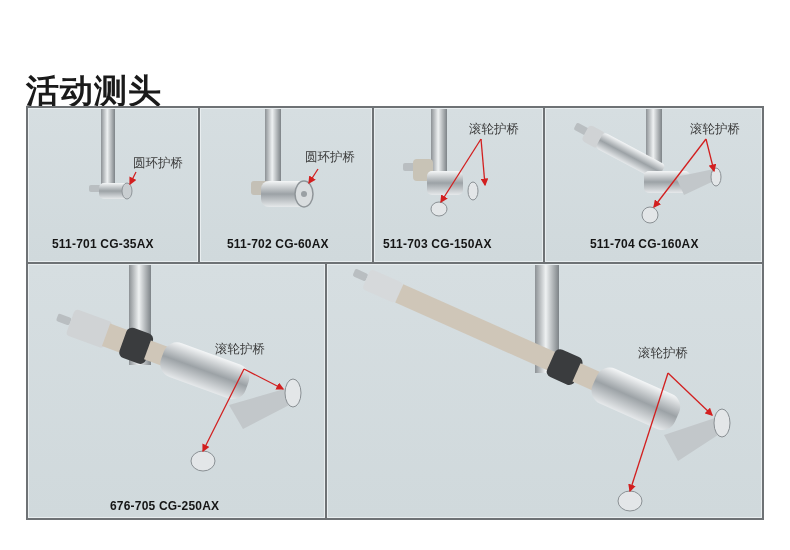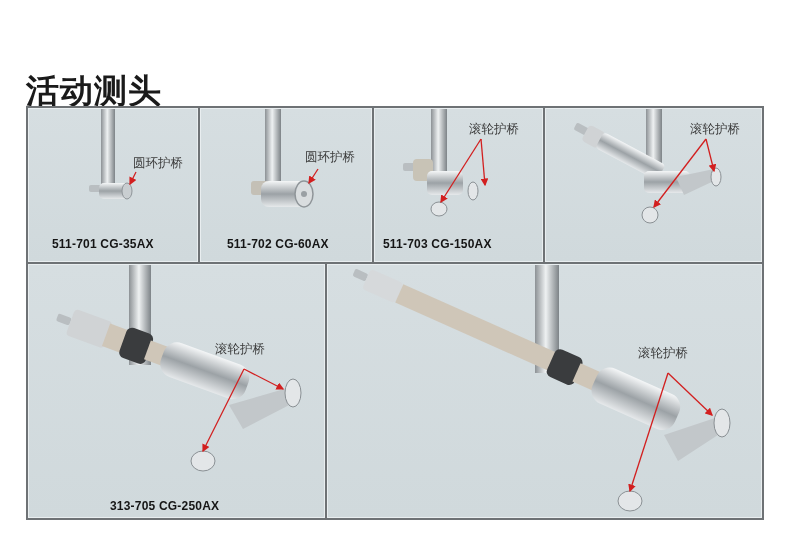--- a/index.html
+++ b/index.html
@@ -90,20 +90,21 @@
       <rect x="50" y="26" width="70" height="18" rx="4" fill="url(#chrome)"></rect>
     </g>
     <rect x="98" y="62" width="46" height="22" rx="5" fill="url(#chrome)"></rect>
     <polygon points="130,68 168,60 172,70 138,86" fill="#c2c7ca"></polygon>
     <ellipse cx="170" cy="68" rx="5" ry="9" fill="#e3e6e8" stroke="#8a9094"></ellipse>
     <ellipse cx="104" cy="106" rx="8" ry="8" fill="#e3e6e8" stroke="#8a9094"></ellipse>
     <line x1="160" y1="30" x2="108" y2="98" stroke="#d21f1f" stroke-width="1.3" marker-end="url(#ah)"></line>
     <line x1="160" y1="30" x2="168" y2="62" stroke="#d21f1f" stroke-width="1.3" marker-end="url(#ah)"></line>
   </svg>
   <div class="callout" style="left:144px;top:12px;">滚轮护桥</div>
+  <div class="model" style="left:44px;top:128px;">511-704  CG-160AX</div>
 </div>
 
 <div class="hline" style="left:28px;top:262px;width:734px;"></div>
 
 <div class="panel" style="left:28px;top:264px;width:297px;height:254px;">
   <svg width="297" height="254">
     <rect x="100" y="0" width="22" height="100" fill="url(#rod)"></rect>
     <g transform="rotate(20 60 70)">
       <rect x="24" y="60" width="14" height="8" rx="2" fill="#b9bec1"></rect>
       <rect x="38" y="50" width="40" height="28" rx="4" fill="#d0d3d5"></rect>
@@ -112,21 +113,21 @@
       <rect x="120" y="54" width="18" height="20" fill="#cfc6b8"></rect>
       <rect x="136" y="46" width="90" height="36" rx="14" fill="url(#chrome)"></rect>
     </g>
     <polygon points="200,140 262,122 268,136 214,164" fill="#c2c7ca"></polygon>
     <ellipse cx="264" cy="128" rx="8" ry="14" fill="#e3e6e8" stroke="#8a9094"></ellipse>
     <ellipse cx="174" cy="196" rx="12" ry="10" fill="#e3e6e8" stroke="#8a9094"></ellipse>
     <line x1="215" y1="104" x2="174" y2="186" stroke="#d21f1f" stroke-width="1.3" marker-end="url(#ah)"></line>
     <line x1="215" y1="104" x2="254" y2="124" stroke="#d21f1f" stroke-width="1.3" marker-end="url(#ah)"></line>
   </svg>
   <div class="callout" style="left:186px;top:76px;">滚轮护桥</div>
-  <div class="model" style="left:81px;top:234px;">313-705  CG-250AX</div>
+  <div class="model" style="left:81px;top:234px;">676-705  CG-250AX</div>
 </div>
 
 <div class="vline" style="left:325px;top:264px;height:254px;"></div>
 
 <div class="panel" style="left:327px;top:264px;width:435px;height:254px;">
   <svg width="435" height="254">
     <rect x="207" y="0" width="24" height="108" fill="url(#rod)"></rect>
     <g transform="rotate(24 40 20)">
       <rect x="22" y="10" width="14" height="8" rx="2" fill="#b9bec1"></rect>
       <rect x="36" y="4" width="36" height="22" rx="4" fill="#d6d9db"></rect>

